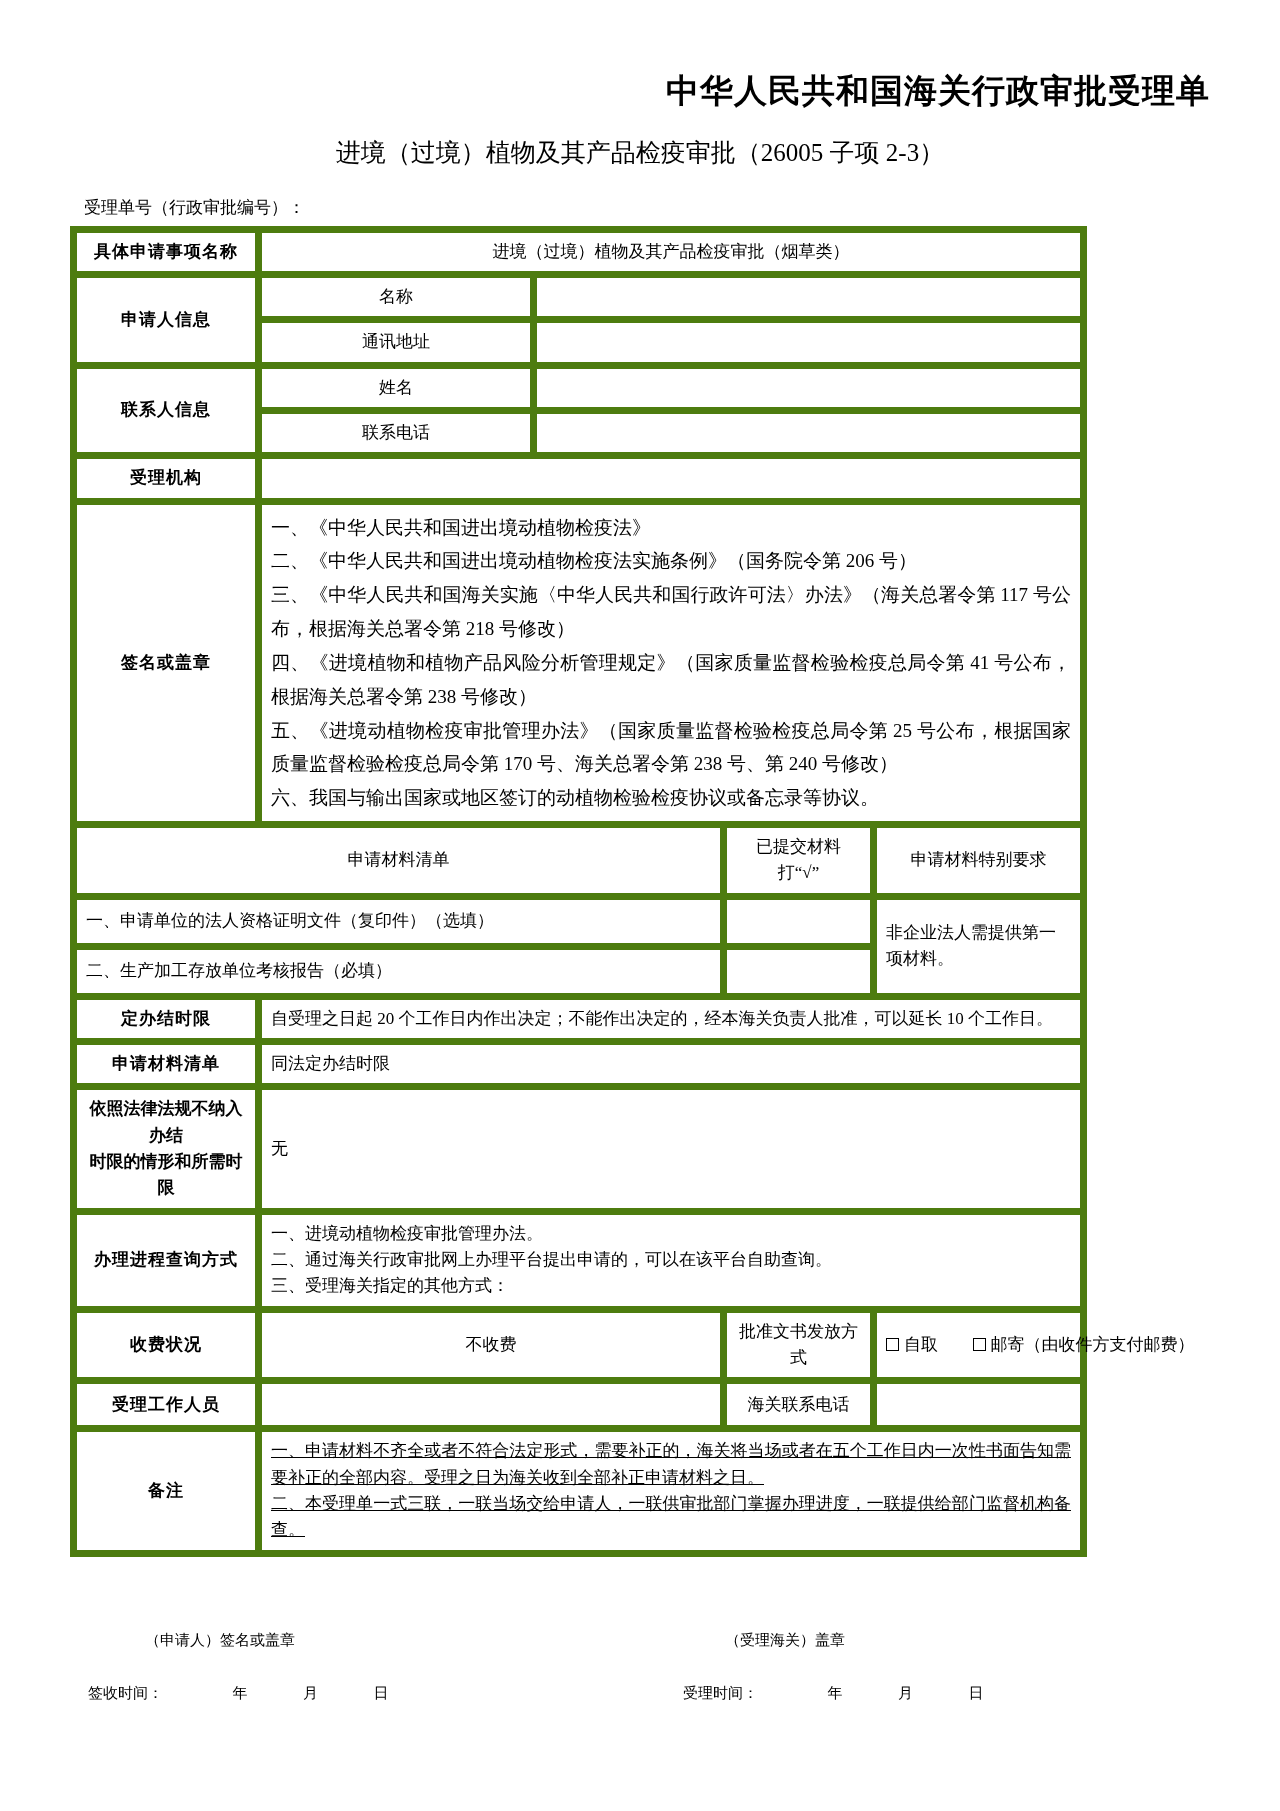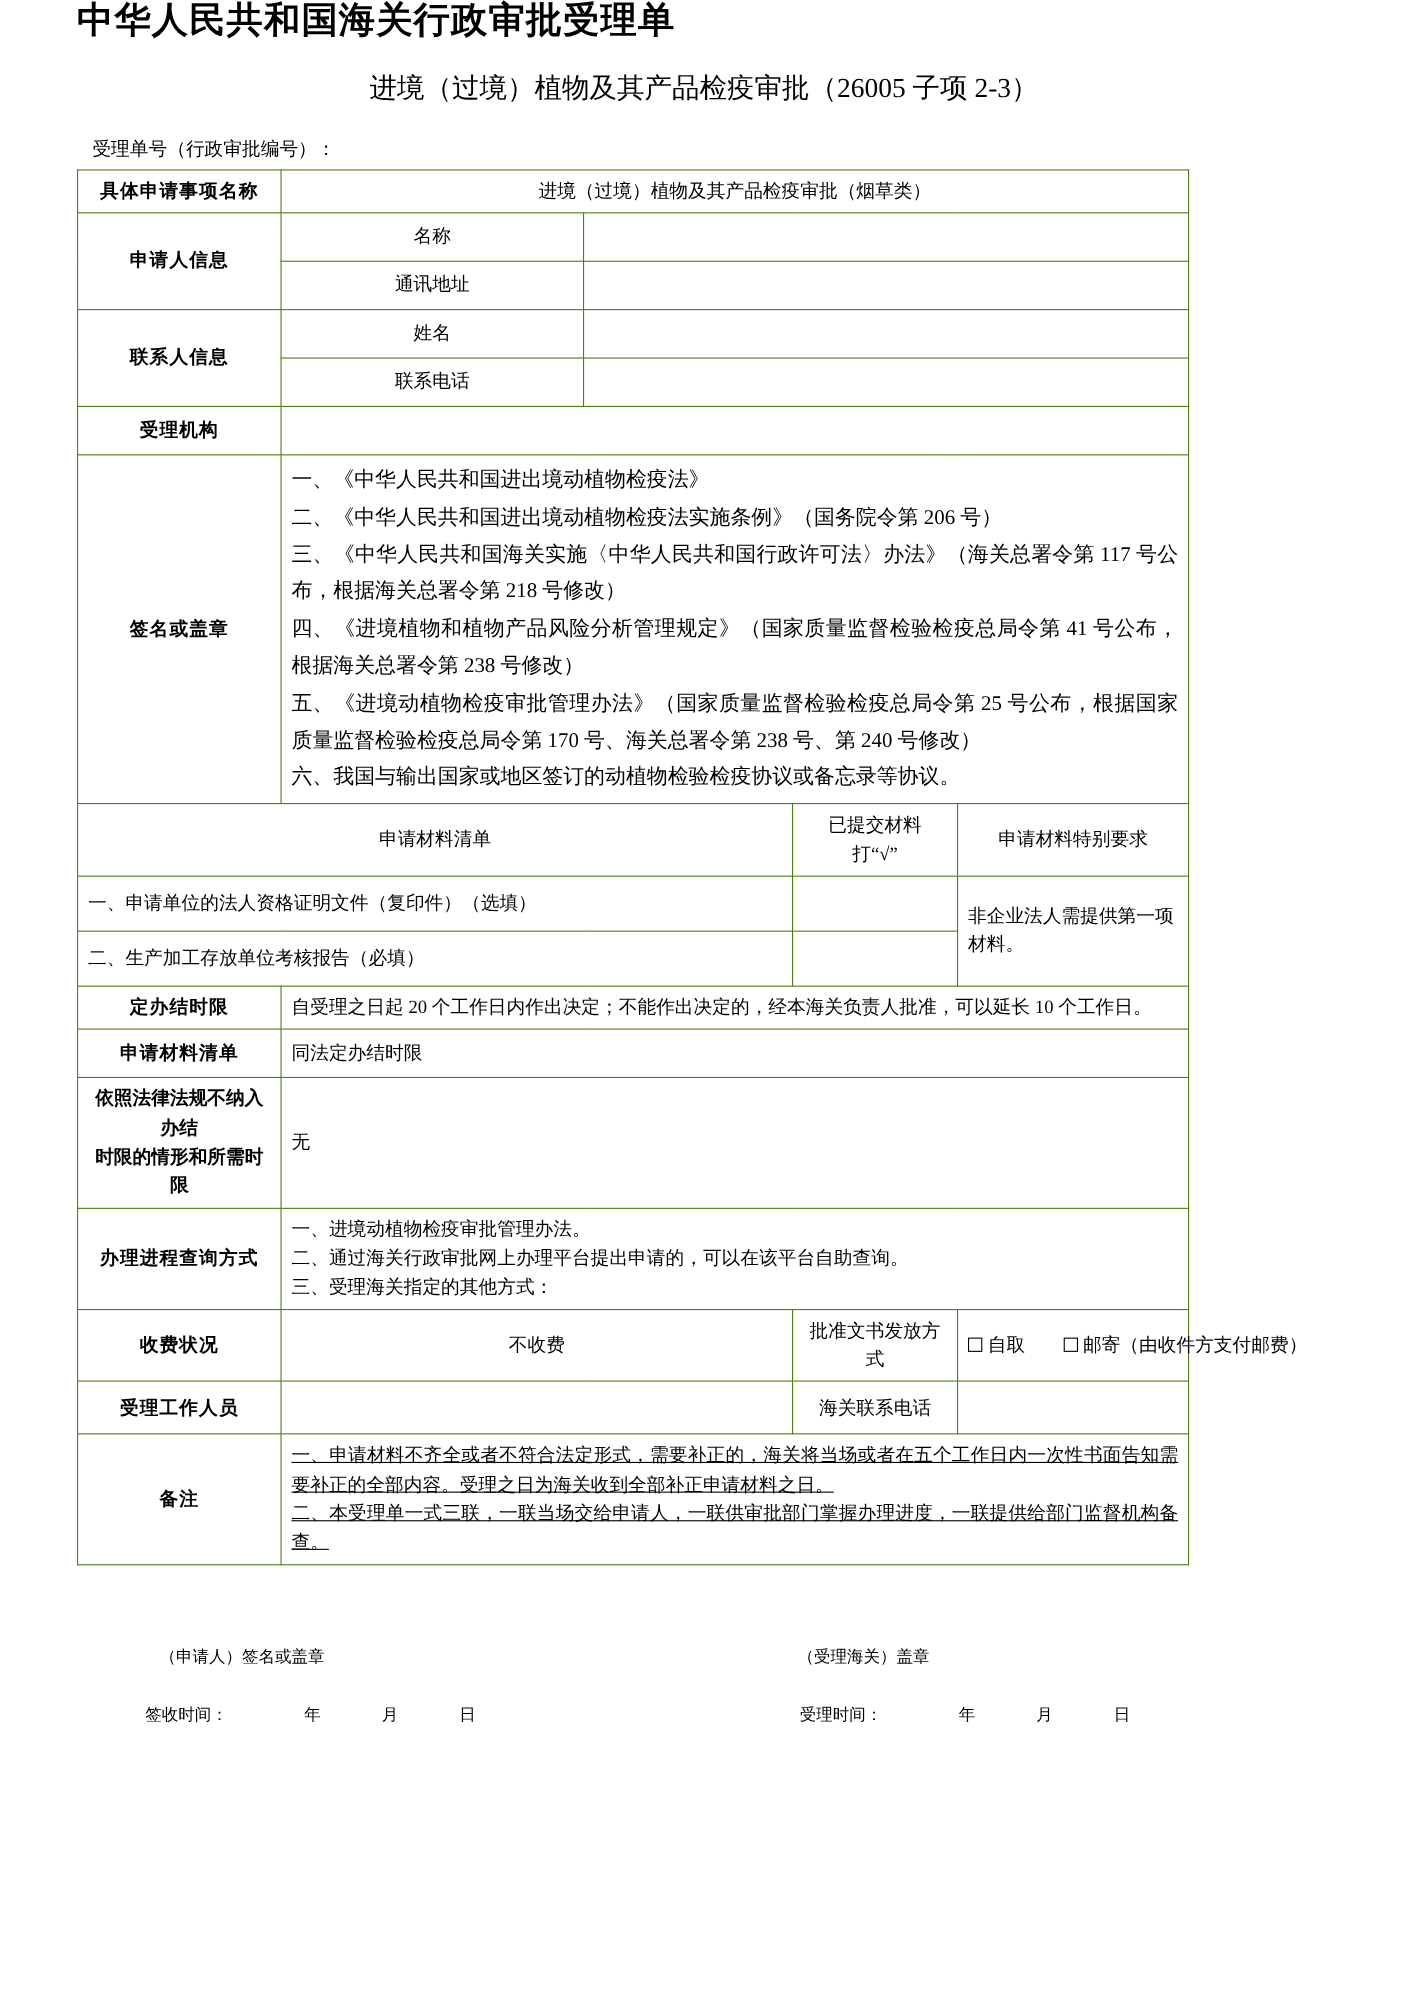--- a/index.html
+++ b/index.html
@@ -8,24 +8,25 @@
     width: 1280px;
     height: 1811px;
     background: #ffffff;
     font-family: "Liberation Serif", "DejaVu Serif", serif;
     color: #000000;
     position: relative;
   }
   .page { padding: 0 70px; }
 
   .doc-title {
-    text-align: left;
+    text-align: right;
     font-size: 33px;
     font-weight: bold;
     letter-spacing: 1px;
+    padding-top: 72px;
     line-height: 1.2;
   }
   .doc-subtitle {
     text-align: center;
     font-size: 25px;
     padding-top: 26px;
     line-height: 1.2;
   }
   .form-no {
     font-size: 17px;
@@ -33,21 +34,21 @@
     padding-bottom: 7px;
     padding-left: 14px;
   }
 
   table.main {
     width: 1010px;
     border-collapse: collapse;
     table-layout: fixed;
   }
   table.main td {
-    border: 1px solid #4d7c0f;
+    border: 7px solid #4d7c0f;
     font-size: 17px;
     padding: 6px 9px;
     vertical-align: middle;
     line-height: 1.55;
   }
   td.lbl {
     text-align: center;
     font-weight: bold;
     letter-spacing: 1px;
   }
@@ -95,21 +96,21 @@
     padding-right: 35px;
   }
   .foot-row1 .left { width: 500px; }
   .foot-row1 .right { flex: 1; padding-left: 80px; }
   .foot-row2 {
     display: flex;
     padding-top: 34px;
     padding-left: 18px;
     padding-right: 35px;
   }
-  .foot-row2 .left { width: 500px; margin-left: 44px; }
+  .foot-row2 .left { width: 500px; }
   .foot-row2 .right { flex: 1; padding-left: 95px; }
   .dspace { display: inline-block; width: 62px; }
   .dspace-s { display: inline-block; width: 48px; }
 </style>
 </head>
 <body>
 
 <div class="page">
 
   <div class="doc-title">中华人民共和国海关行政审批受理单</div>

